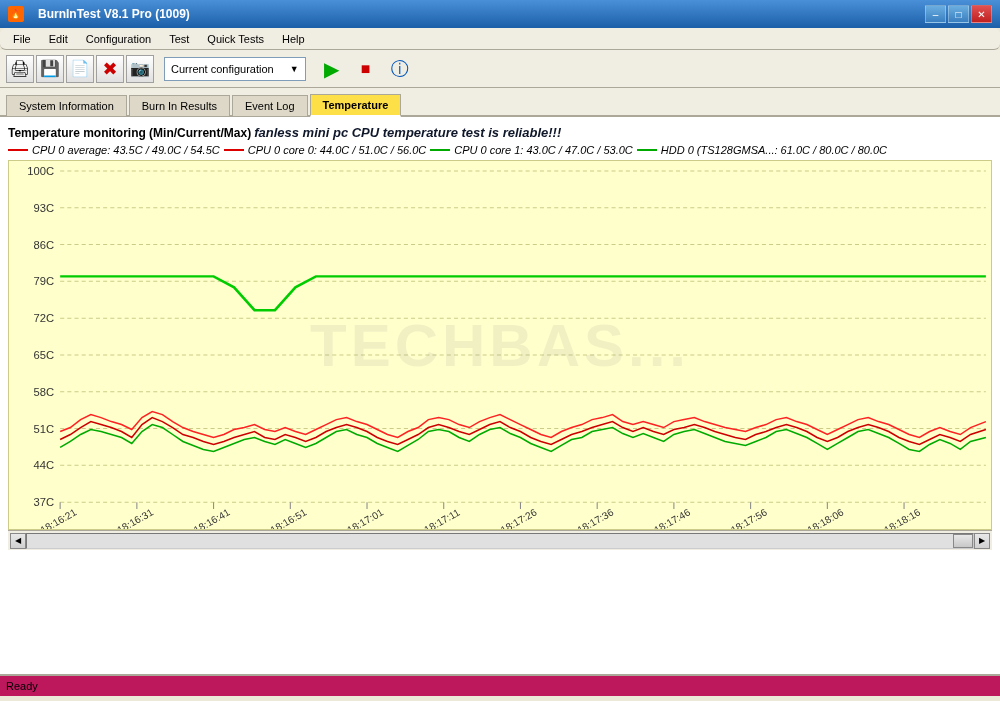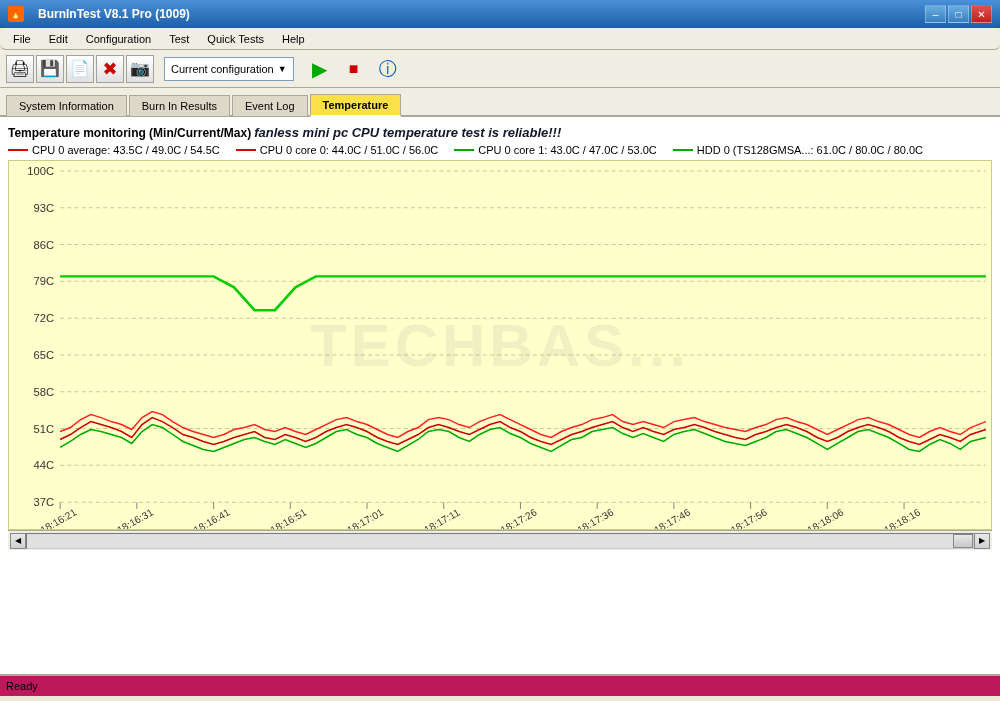--- a/index.html
+++ b/index.html
@@ -63,21 +63,21 @@
       cursor: pointer; display: flex; align-items: center; justify-content: center;
       font-size: 16px;
     }
     .toolbar-separator { width: 6px; height: 28px; }
     .toolbar-dropdown {
       height: 24px; padding: 0 6px;
       border: 1px solid #7f9db9;
       background: white;
       font-size: 11px;
       cursor: pointer;
-      display: flex; align-items: center; gap: 4px;
+      display: flex; align-items: center; gap: 16px;
     }
 
     
     .play-btn {
       width: 32px; height: 32px; border: none; background: transparent;
       cursor: pointer; font-size: 20px; color: #00aa00;
     }
     .stop-btn {
       width: 32px; height: 32px; border: none; background: transparent;
       cursor: pointer; font-size: 16px; color: #cc0000;
@@ -123,21 +123,22 @@
     }
 
     .temp-title { font-size: 12px; font-weight: bold; display: inline; }
     .temp-subtitle { font-size: 13px; font-weight: bold; color: #0f172a; font-style: italic; }
 
     .legend-area {
       display: flex;
       flex-wrap: wrap;
       margin: 4px 0;
       font-size: 11px;
-      gap: 2px 16px;
+      gap: 2px 4px;
+      font-style: italic;
     }
     .legend-item { display: flex; align-items: center; gap: 4px; }
     .legend-line { width: 20px; height: 2px; }
     .legend-line.red { background: #dd0000; }
     .legend-line.green { background: #00aa00; }
 
     
     .chart-container {
       background: #ffffcc;
       border: 1px solid #cccc88;

